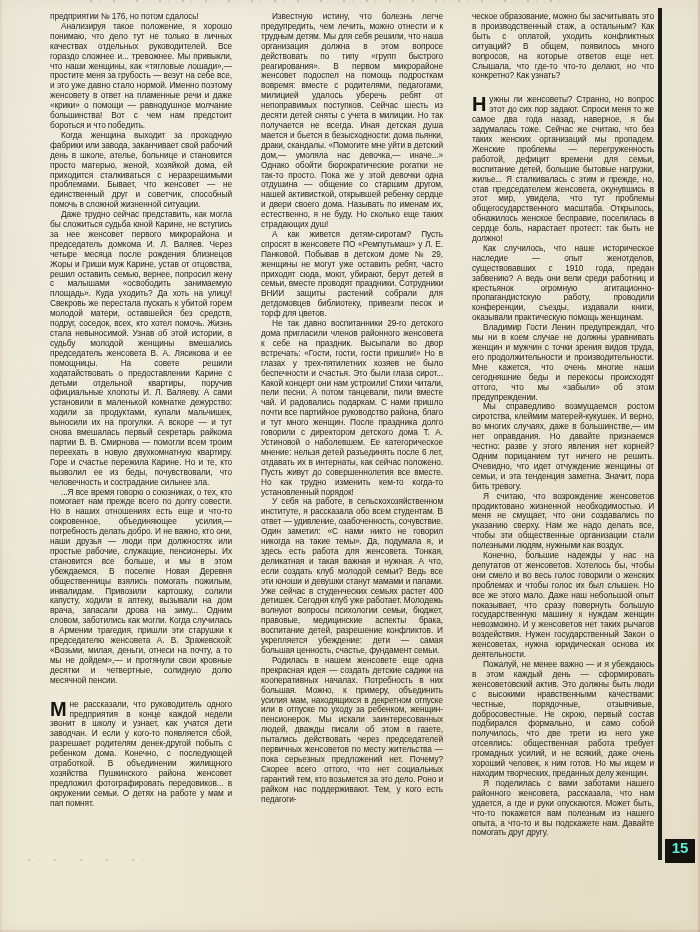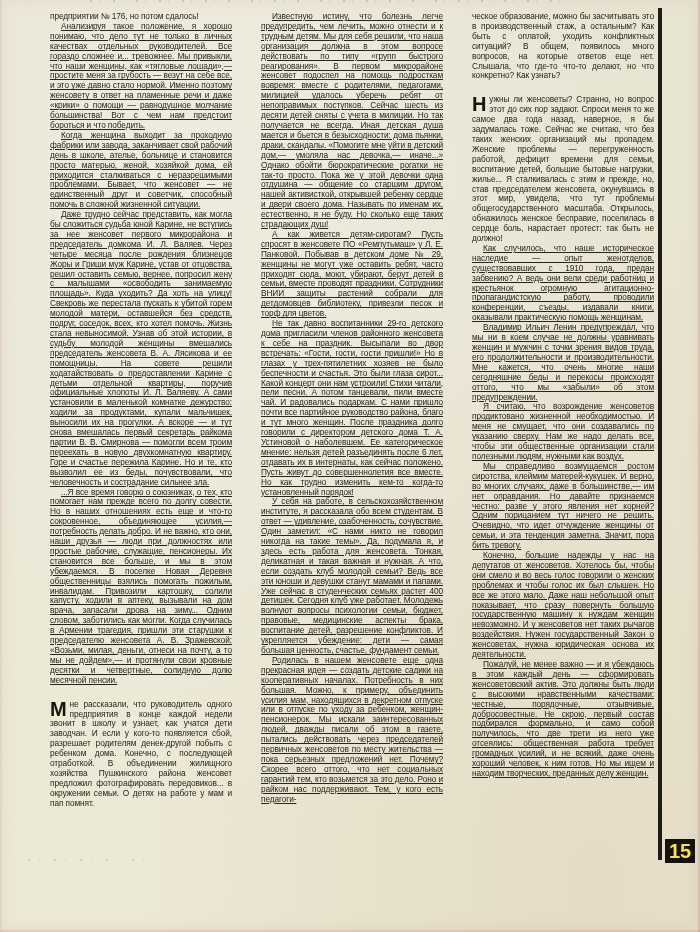--- a/index.html
+++ b/index.html
@@ -38,45 +38,45 @@
     color: #26251f;
     font-size: 8.3px;
     line-height: 9.9px;
     letter-spacing: -0.1px;
     text-align: justify;
   }
   .col p {
     margin: 0;
     hyphens: auto; padding-left: 16px; -webkit-hyphens: auto;
   }
-  .col p.indent { text-indent: 11px; text-decoration: underline; }
+  .col p.indent { text-indent: 11px; }
   .col p.gap { margin-top: 14px; }
   .dropcap {
     float: left;
     font-weight: bold;
     font-size: 20px;
     line-height: 17px;
     margin: 1px 3px 0 0;
     color: #15140f;
   }
   .rule {
     position: absolute;
     left: 658px; top: 8px;
     width: 4px; height: 852px;
     background: #1d1c17;
   }
   .badge {
     position: absolute;
     left: 665px; top: 839px;
     width: 30px; height: 24px;
     background: #13120e;
-    color: #fde047;
+    color: #5eead4;
     font-weight: bold;
-    font-size: 20px;
-    display: flex; align-items: center; justify-content: center;
+    font-size: 15px;
+    display: flex; justify-content: center;
   }
   .bottom-speckle {
     position: absolute; left: 28px; top: 859px; width: 120px; height: 2px;
     background: repeating-linear-gradient(90deg,
       rgba(40,40,35,.3) 0 2px, transparent 2px 11px, rgba(40,40,35,.18) 11px 12px, transparent 12px 26px);
     opacity: .5;
   }
 </style>
 </head>
 <body>
@@ -98,25 +98,26 @@
       <p class="indent">Известную истину, что болезнь легче предупредить, чем лечить, можно отнести и к трудным детям. Мы для себя решили, что наша организация должна в этом вопросе действовать по типу «групп быстрого реагирования». В первом микрорайоне женсовет подоспел на помощь подросткам вовремя: вместе с родителями, педагогами, милицией удалось уберечь ребят от непоправимых поступков. Сейчас шесть из десяти детей сняты с учета в милиции. Но так получается не всегда. Иная детская душа мается и бьется в безысходности: дома пьянки, драки, скандалы. «Помогите мне уйти в детский дом,— умоляла нас девочка,— иначе...» Однако обойти бюрократические рогатки не так-то просто. Пока же у этой девочки одна отдушина — общение со старшим другом, нашей активисткой, открывшей ребенку сердце и двери своего дома. Называть по именам их, естественно, я не буду. Но сколько еще таких страдающих душ!</p>
       <p class="indent">А как живется детям-сиротам? Пусть спросят в женсовете ПО «Ремпутьмаш» у Л. Е. Панковой. Побывав в детском доме № 29, женщины не могут уже оставить ребят, часто приходят сюда, моют, убирают, берут детей в семьи, вместе проводят праздники. Сотрудники ВНИИ защиты растений собрали для детдомовцев библиотеку, привезли песок и торф для цветов.</p>
       <p class="indent">Не так давно воспитанники 29-го детского дома пригласили членов районного женсовета к себе на праздник. Высыпали во двор встречать: «Гости, гости, гости пришли!» Но в глазах у трех-пятилетних хозяев не было беспечности и счастья. Это были глаза сирот... Какой концерт они нам устроили! Стихи читали, пели песни. А потом танцевали, пили вместе чай. И радовались подаркам. С нами пришло почти все партийное руководство района, благо и тут много женщин. После праздника долго говорили с директором детского дома Т. А. Устиновой о наболевшем. Ее категорическое мнение: нельзя детей разъединять после 6 лет, отдавать их в интернаты, как сейчас положено. Пусть живут до совершеннолетия все вместе. Но как трудно изменить кем-то когда-то установленный порядок!</p>
       <p class="indent">У себя на работе, в сельскохозяйственном институте, я рассказала обо всем студентам. В ответ — удивление, озабоченность, сочувствие. Один заметил: «С нами никто не говорил никогда на такие темы». Да, подумала я, и здесь есть работа для женсовета. Тонкая, деликатная и такая важная и нужная. А что, если создать клуб молодой семьи? Ведь все эти юноши и девушки станут мамами и папами. Уже сейчас в студенческих семьях растет 400 детишек. Сегодня клуб уже работает. Молодежь волнуют вопросы психологии семьи, бюджет, правовые, медицинские аспекты брака, воспитание детей, разрешение конфликтов. И укрепляется убеждение: дети — самая большая ценность, счастье, фундамент семьи.</p>
       <p class="indent">Родилась в нашем женсовете еще одна прекрасная идея — создать детские садики на кооперативных началах. Потребность в них большая. Можно, к примеру, объединить усилия мам, находящихся в декретном отпуске или в отпуске по уходу за ребенком, женщин-пенсионерок. Мы искали заинтересованных людей, дважды писали об этом в газете, пытались действовать через председателей первичных женсоветов по месту жительства — пока серьезных предложений нет. Почему? Скорее всего оттого, что нет социальных гарантий тем, кто возьмется за это дело. Роно и райком нас поддерживают. Тем, у кого есть педагоги-</p>
     </div>
     <div class="col">
       <p>ческое образование, можно бы засчитывать это в производственный стаж, а остальным? Как быть с оплатой, уходить конфликтных ситуаций? В общем, появилось много вопросов, на которые ответов еще нет. Слышала, что где-то что-то делают, но что конкретно? Как узнать?</p>
       <p class="gap"><span class="dropcap">Н</span>ужны ли женсоветы? Странно, но вопрос этот до сих пор задают. Спроси меня то же самое два года назад, наверное, я бы задумалась тоже. Сейчас же считаю, что без таких женских организаций мы пропадем. Женские проблемы — перегруженность работой, дефицит времени для семьи, воспитание детей, большие бытовые нагрузки, жилье... Я сталкивалась с этим и прежде, но, став председателем женсовета, окунувшись в этот мир, увидела, что тут проблемы общегосударственного масштаба. Открылось, обнажилось женское бесправие, поселилась в сердце боль, нарастает протест: так быть не должно!</p>
       <p class="indent">Как случилось, что наше историческое наследие — опыт женотделов, существовавших с 1910 года, предан забвению? А ведь они вели среди работниц и крестьянок огромную агитационно-пропагандистскую работу, проводили конференции, съезды, издавали книги, оказывали практическую помощь женщинам.</p>
-      <p class="indent">Владимир Ильич Ленин предупреждал, что мы ни в коем случае не должны уравнивать женщин и мужчин с точки зрения видов труда, его продолжительности и производительности. Мне кажется, что очень многие наши сегодняшние беды и перекосы происходят оттого, что мы «забыли» об этом предупреждении.</p>
+      <p class="indent">Владимир Гости Ленин предупреждал, что мы ни в коем случае не должны уравнивать женщин и мужчин с точки зрения видов труда, его продолжительности и производительности. Мне кажется, что очень многие наши сегодняшние беды и перекосы происходят оттого, что мы «забыли» об этом предупреждении.</p>
+      <p class="indent">Мы справедливо возмущаемся ростом сиротства, клеймим матерей-кукушек. И верно, во многих случаях, даже в большинстве,— им нет оправдания. Но давайте признаемся честно: разве у этого явления нет корней? Одним порицанием тут ничего не решить. Очевидно, что идет отчуждение женщины от семьи, и эта тенденция заметна. Значит, пора бить тревогу.</p>
       <p class="indent">Я считаю, что возрождение женсоветов продиктовано жизненной необходимостью. И меня не смущает, что они создавались по указанию сверху. Нам же надо делать все, чтобы эти общественные организации стали полезными людям, нужными как воздух.</p>
-      <p class="indent">Мы справедливо возмущаемся ростом сиротства, клеймим матерей-кукушек. И верно, во многих случаях, даже в большинстве,— им нет оправдания. Но давайте признаемся честно: разве у этого явления нет корней? Одним порицанием тут ничего не решить. Очевидно, что идет отчуждение женщины от семьи, и эта тенденция заметна. Значит, пора бить тревогу.</p>
       <p class="indent">Конечно, большие надежды у нас на депутатов от женсоветов. Хотелось бы, чтобы они смело и во весь голос говорили о женских проблемах и чтобы голос их был слышен. Но все же этого мало. Даже наш небольшой опыт показывает, что сразу повернуть большую государственную машину к нуждам женщин невозможно. И у женсоветов нет таких рычагов воздействия. Нужен государственный Закон о женсоветах, нужна юридическая основа их деятельности.</p>
       <p class="indent">Пожалуй, не менее важно — и я убеждаюсь в этом каждый день — сформировать женсоветовский актив. Это должны быть люди с высокими нравственными качествами: честные, порядочные, отзывчивые, добросовестные. Не скрою, первый состав подбирался формально, и само собой получилось, что две трети из него уже отсеялись: общественная работа требует громадных усилий, и не всякий, даже очень хороший человек, к ним готов. Но мы ищем и находим творческих, преданных делу женщин.</p>
+      <p class="indent">Я поделилась с вами заботами нашего районного женсовета, рассказала, что нам удается, а где и руки опускаются. Может быть, что-то покажется вам полезным из нашего опыта, а что-то и вы подскажете нам. Давайте помогать друг другу.</p>
     </div>
   </div>
 
 <div class="rule"></div>
 
 <div class="badge">
   <span>15</span>
 </div>
 
 </body></html>

